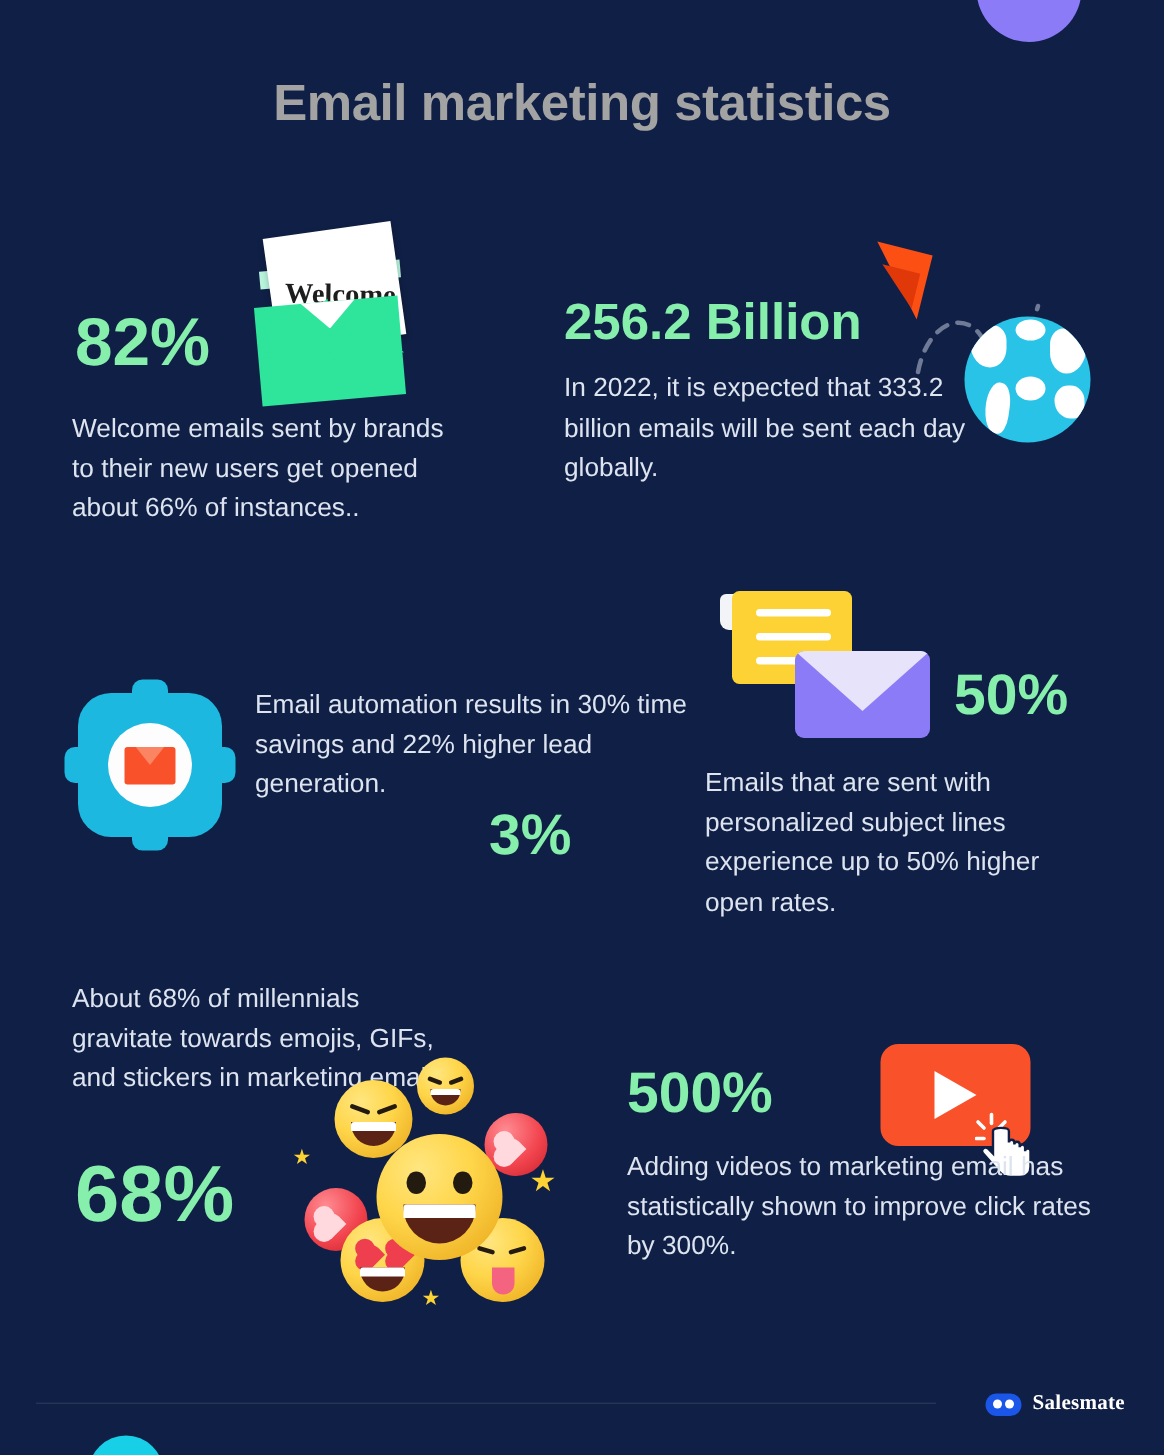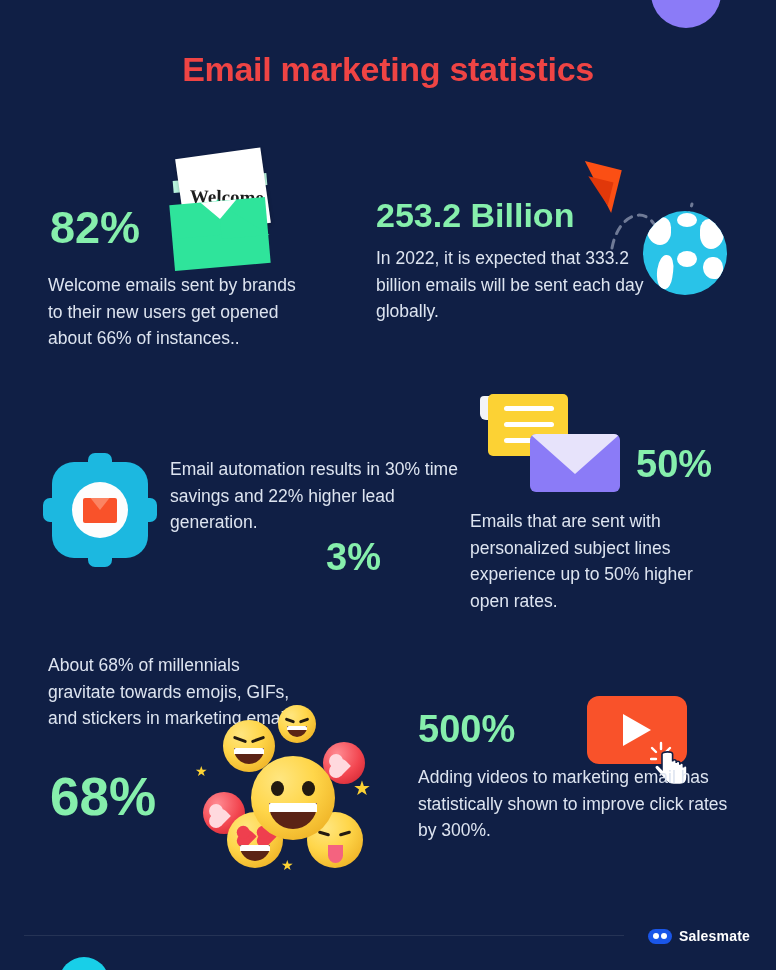--- a/index.html
+++ b/index.html
@@ -25,21 +25,21 @@
   .blob-cyan{
     position:absolute; left:59px; top:957px;
     width:50px; height:50px; border-radius:50%;
     background:#18cfe8;
   }
 
   
   .title{
     position:absolute; left:0; top:50px; width:776px;
     text-align:center;
-    color:#ef4444;
+    color:#a3a3a3;
     font-size:34px;
     font-weight:bold;
     letter-spacing:-0.3px;
   }
 
   
   .stat{
     color:#86efac;
     font-weight:bold;
     line-height:1;
@@ -302,21 +302,21 @@
   }
   .cursor{ position:absolute; left:232px; top:40px; width:44px; height:48px;}
 
   
   .divider{
     position:absolute; left:24px; top:935px; width:600px; height:1px;
     background:rgba(255,255,255,.09);
   }
   .brand{
     position:absolute; right:26px; top:928px;
-    display:flex; align-items:center; gap:7px;
+    display:flex; align-items:center; gap:7px;font-family:Liberation Serif, serif;
   }
   .brand-mark{
     width:24px; height:15px; border-radius:8px;
     background:#1a56e8;
     display:flex; align-items:center; justify-content:center; gap:2px;
   }
   .brand-mark span{ width:6px; height:6px; background:#ffffff; border-radius:50%; display:block;}
   .brand-name{ color:#ffffff; font-size:14px; font-weight:bold; letter-spacing:.2px;}
 </style>
 </head>
@@ -361,21 +361,21 @@
 
     <div class="globe">
       <i class="g1"></i>
         <i class="g2"></i>
         <i class="g3"></i>
       <i class="g4"></i>
         <i class="g5"></i>
         <i class="g6"></i>
     </div>
 
-    <div class="stat">253.2 Billion</div>
+    <div class="stat">256.2 Billion</div>
     <div class="body-text">In 2022, it is expected that 333.2 billion emails will be sent each day globally.</div>
   </div>
 
   <div class="b3">
 
     <div class="gear">
       <div class="tooth"></div>
       <div class="tooth t2"></div>
       <div class="tooth t3"></div>
       <div class="tooth t4"></div>

